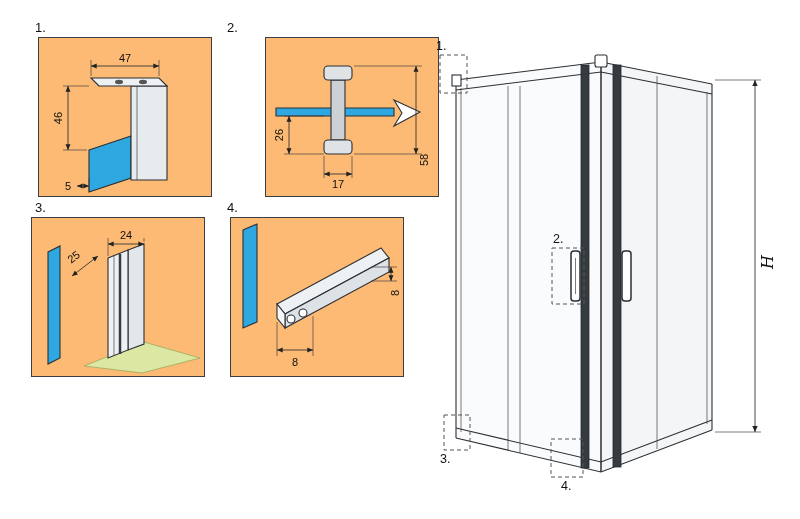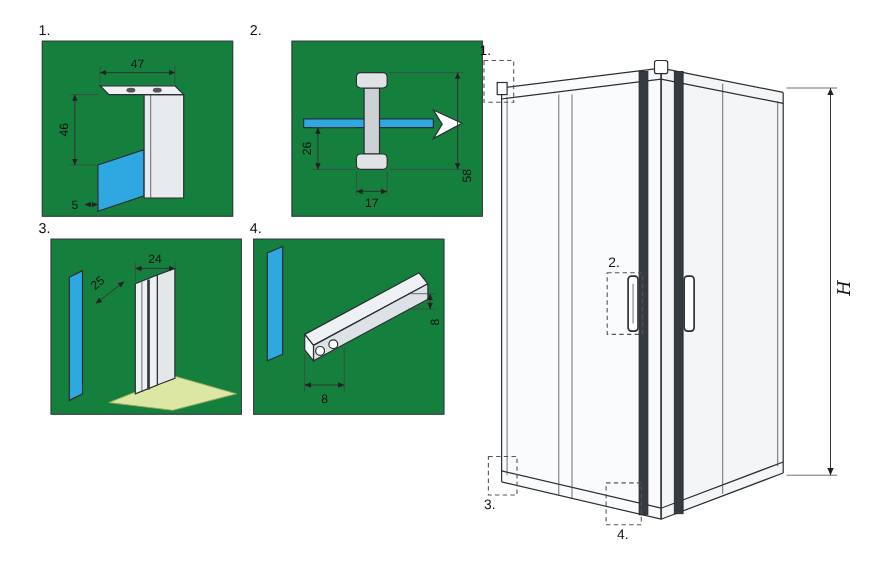--- a/index.html
+++ b/index.html
@@ -1,18 +1,18 @@
 <!DOCTYPE html>
 <html><head>
 <meta charset="utf-8">
 <style>
   html,body{margin:0;padding:0;background:#ffffff;}
   #page{position:relative;width:800px;height:519px;background:#ffffff;overflow:hidden;
         font-family:"Liberation Sans",sans-serif;color:#111;}
-  .detail-box{position:absolute;border:1px solid #3a3f45;background:#15803d;}
+  .detail-box{position:absolute;border:1px solid #3a3f45;background:#fdba74;}
   .detail-label{position:absolute;font-size:13px;color:#111;}
   svg{display:block;}
   .ln{stroke:#2b2f33;stroke-width:1.1;fill:none;}
   .fillp{stroke:#2b2f33;stroke-width:1.1;}
   .dim{stroke:#333;stroke-width:0.9;fill:none;}
   .ext{stroke:#444;stroke-width:0.7;fill:none;}
   .dimtxt{font-family:"Liberation Sans",sans-serif;font-size:11px;fill:#111;}
   .callout{stroke:#555;stroke-width:1;fill:none;stroke-dasharray:4 3;}
   .callout-txt{font-family:"Liberation Sans",sans-serif;font-size:12.5px;fill:#111;}
   .hlabel{font-family:"DejaVu Serif",serif;font-style:italic;font-size:16px;fill:#111;}
@@ -83,21 +83,21 @@
       <text x="72" y="150" text-anchor="middle" class="dimtxt">17</text>
 
       <line x1="88" y1="28" x2="156" y2="28" class="ext"></line>
       <line x1="88" y1="116" x2="156" y2="116" class="ext"></line>
       <line x1="150" y1="28" x2="150" y2="116" class="dim" marker-start="url(#ar2)" marker-end="url(#ar2)"></line>
       <text transform="translate(162,128) rotate(-90)" text-anchor="start" class="dimtxt">58</text>
     </svg>
   </div>
 
   <div class="detail-label" style="left:35px;top:200px;">3.</div>
-  <div class="detail-box" style="left:46px;top:217px;width:172px;height:158px;">
+  <div class="detail-box" style="left:31px;top:217px;width:172px;height:158px;">
     <svg width="170" height="156" viewBox="0 0 170 156">
       <defs>
         <marker id="ar3" viewBox="0 0 10 10" refX="9" refY="5" markerWidth="7" markerHeight="7" orient="auto-start-reverse">
           <path d="M0,1 L9,5 L0,9 z" fill="#222"></path>
         </marker>
       </defs>
 
       <polygon points="52,148 112,124 168,140 110,155" stroke="#9aa95c" stroke-width="0.8" fill="#dbe7a3"></polygon>
 
       <polygon points="16,34 28,28 28,140 16,146" class="fillp" fill="#2fa8e1"></polygon>

